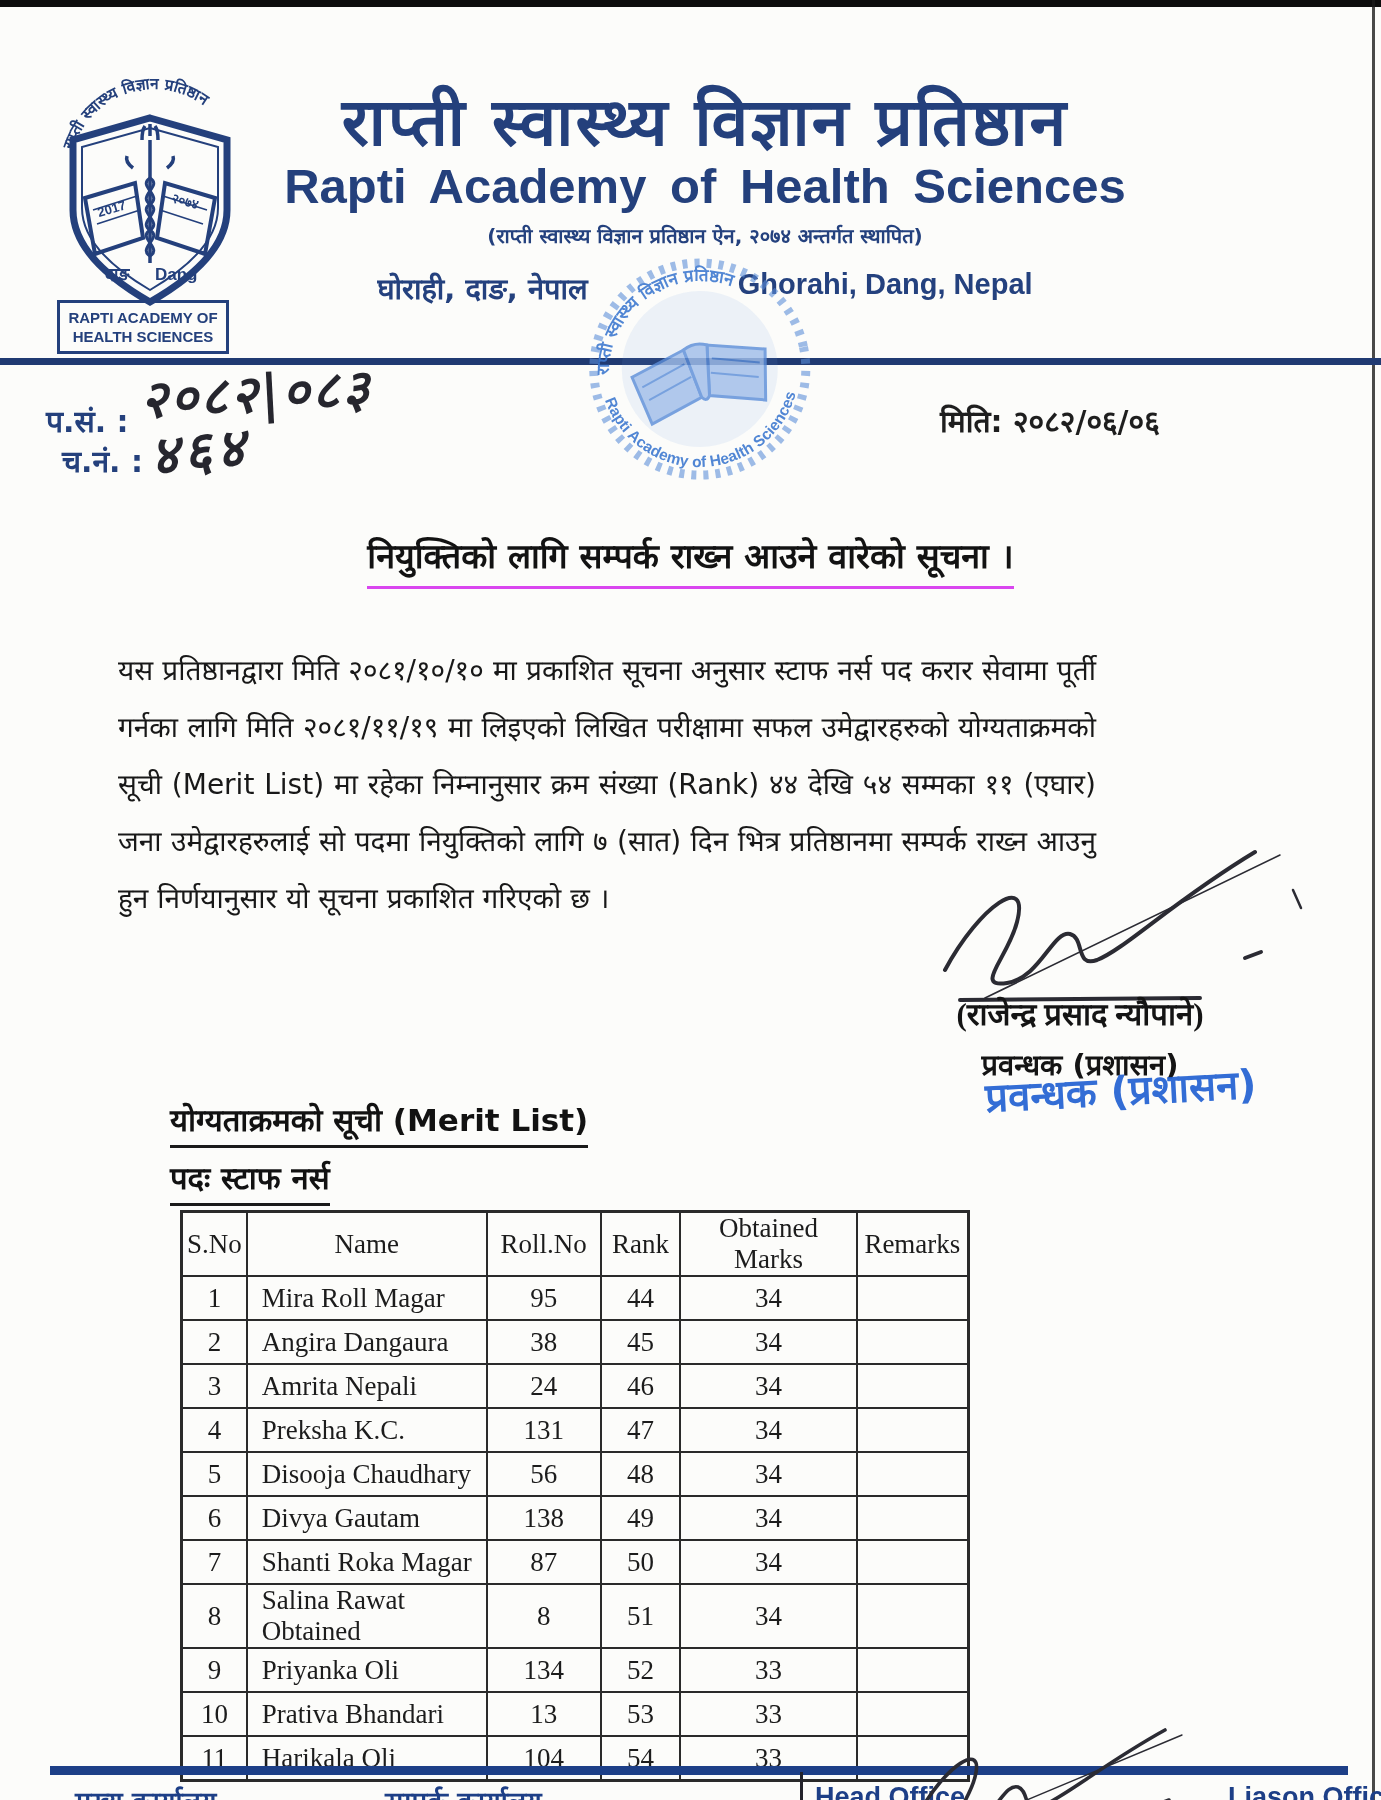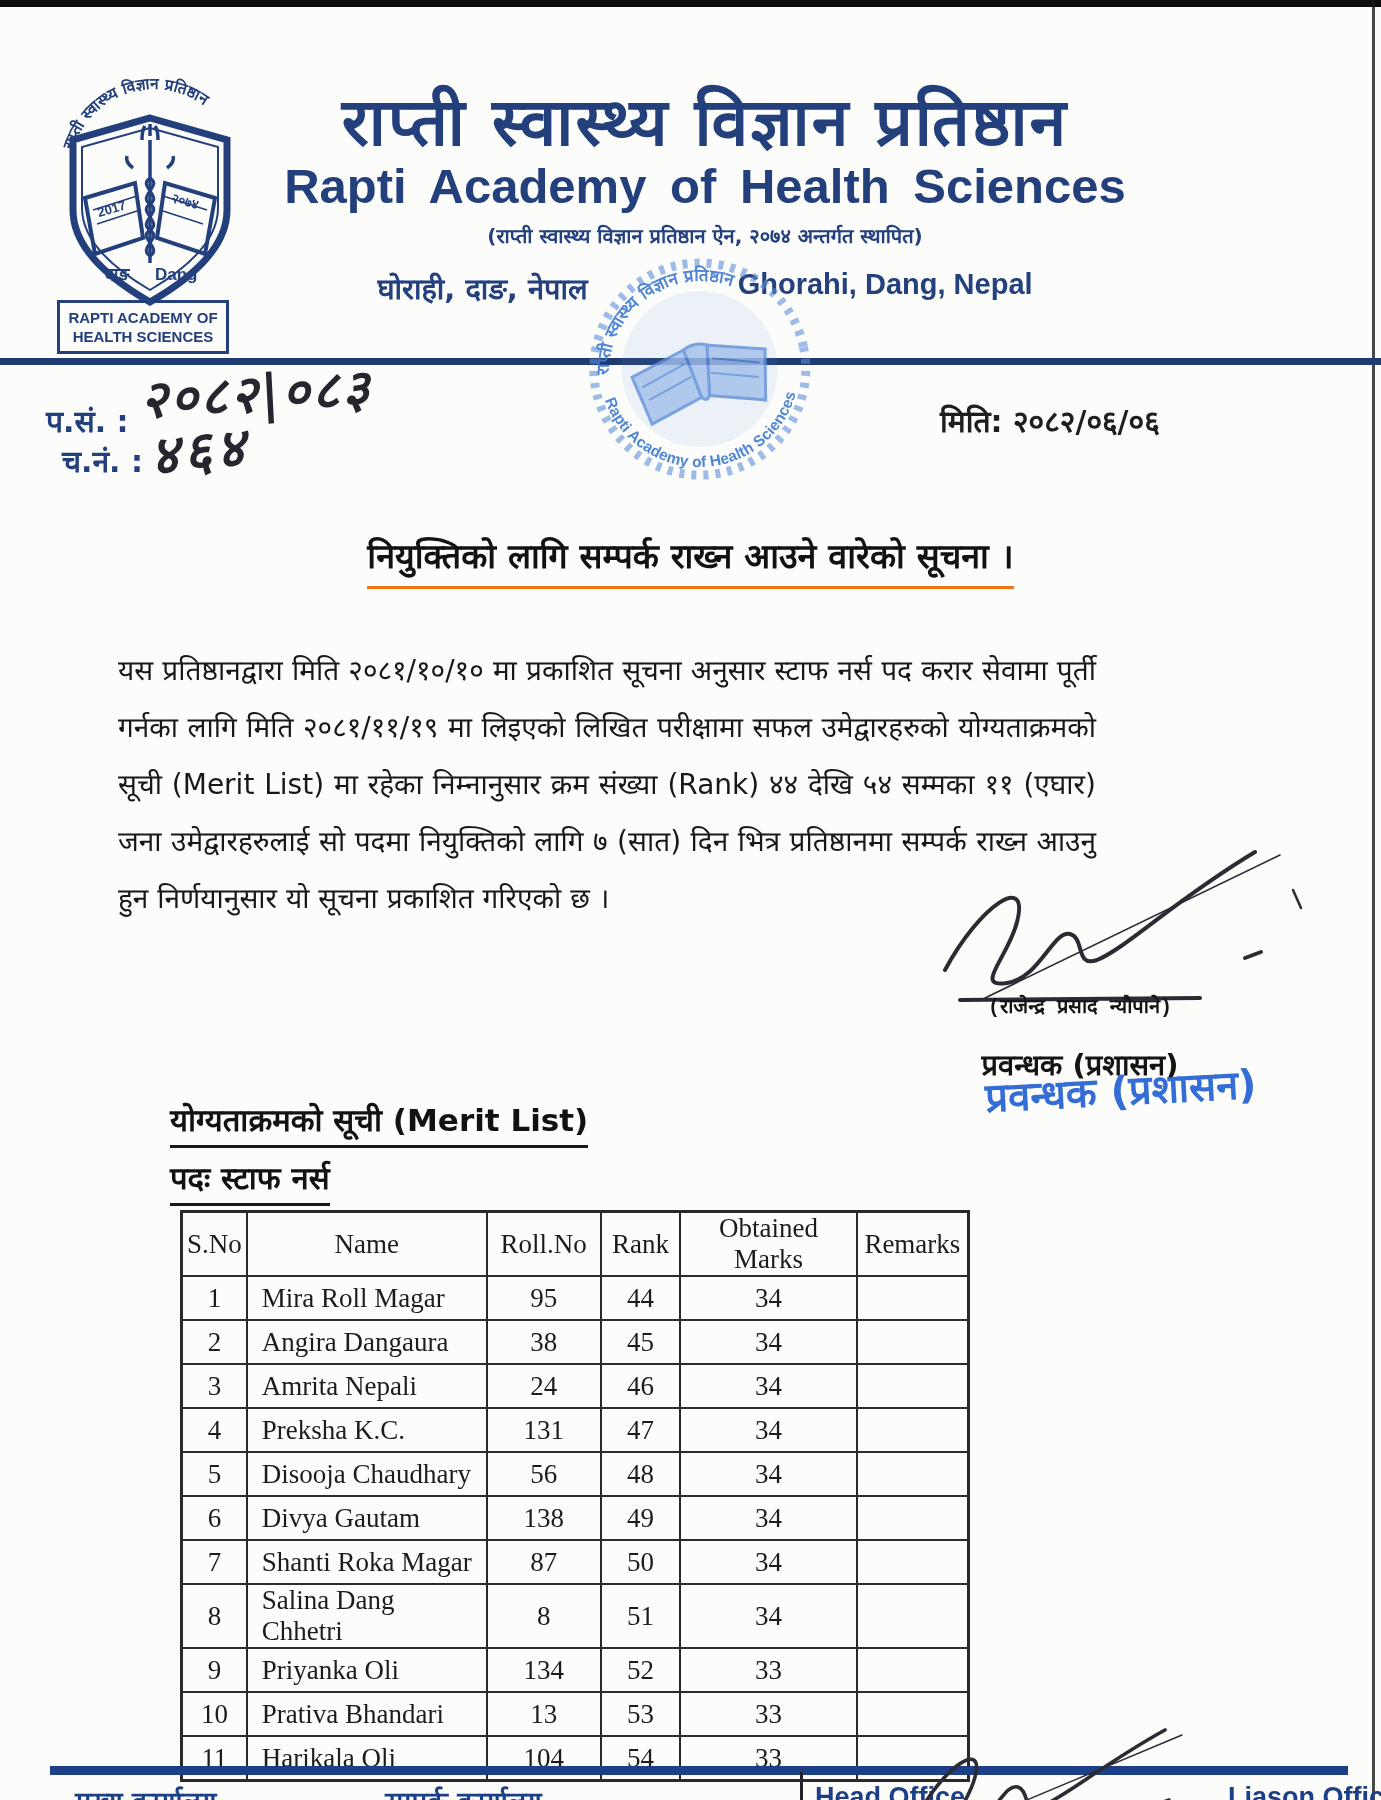--- a/index.html
+++ b/index.html
@@ -46,31 +46,31 @@
   .hand{position:absolute;color:#26262e;font-family:"DejaVu Serif",serif;font-style:italic;font-weight:600;}
   .hand-ps{left:140px;top:356px;font-size:52px;transform:rotate(-3deg);letter-spacing:3px;}
   .hand-ch{left:150px;top:412px;font-size:54px;transform:rotate(-6deg);letter-spacing:5px;}
   .date-line{position:absolute;left:940px;top:400px;font-size:30px;font-weight:600;color:#1e1e1e;font-family:"DejaVu Sans",sans-serif;}
   
   .round-stamp{position:absolute;left:570px;top:245px;width:260px;height:250px;opacity:.9;transform:rotate(-12deg);}
   
   .notice-title{position:absolute;left:0;top:532px;width:100%;text-align:center;}
   .notice-title span{
     display:inline-block;font-size:34px;font-weight:800;color:#121212;
-    border-bottom:3px solid #f97316;padding-bottom:8px;font-family:"DejaVu Sans",sans-serif;
+    border-bottom:3px solid #d946ef;padding-bottom:8px;font-family:"DejaVu Sans",sans-serif;
   }
   .body-par{
     position:absolute;left:118px;top:642px;width:978px;
     font-size:28px;line-height:57px;text-align:justify;color:#181818;font-weight:500;
     font-family:"DejaVu Sans",sans-serif;
   }
   
   .sig1{position:absolute;left:925px;top:830px;width:400px;height:175px;}
   .sig2{position:absolute;left:900px;top:1715px;width:300px;height:120px;z-index:5;}
-  .sig-name{position:absolute;left:880px;top:992px;width:400px;text-align:center;font-size:20px;font-weight:600;color:#141414;font-family:Liberation Mono, monospace;white-space:nowrap;}
+  .sig-name{position:absolute;left:880px;top:992px;width:400px;text-align:center;font-size:31px;font-weight:600;color:#141414;font-family:Liberation Serif, serif;white-space:nowrap;}
   .sig-desig{position:absolute;left:880px;top:1044px;width:400px;text-align:center;font-size:29px;font-weight:600;color:#141414;font-family:"DejaVu Sans",sans-serif;white-space:nowrap;}
   .desig-stamp{
     position:absolute;left:985px;top:1062px;font-size:40px;font-weight:800;color:#2261d2;
     transform:rotate(-3deg);font-family:"DejaVu Sans",sans-serif;white-space:nowrap;opacity:.92;
   }
   
   .merit-head{position:absolute;left:158px;top:1098px;}
   .merit-head span,.merit-pos span{
     display:inline-block;font-size:31px;font-weight:800;color:#121212;
     border-bottom:3px solid #1a1a1a;padding-bottom:5px;font-family:"DejaVu Sans",sans-serif;white-space:nowrap;margin-left:12px;
@@ -280,21 +280,21 @@
         <tr>
           <td>7</td>
           <td class="cell-name">Shanti Roka Magar</td>
           <td>87</td>
           <td>50</td>
           <td>34</td>
           <td></td>
         </tr>
         <tr>
           <td>8</td>
-          <td class="cell-name">Salina Dang Chhetri</td>
+          <td class="cell-name">Salina Rawat Obtained</td>
           <td>8</td>
           <td>51</td>
           <td>34</td>
           <td></td>
         </tr>
         <tr>
           <td>9</td>
           <td class="cell-name">Priyanka Oli</td>
           <td>134</td>
           <td>52</td>

